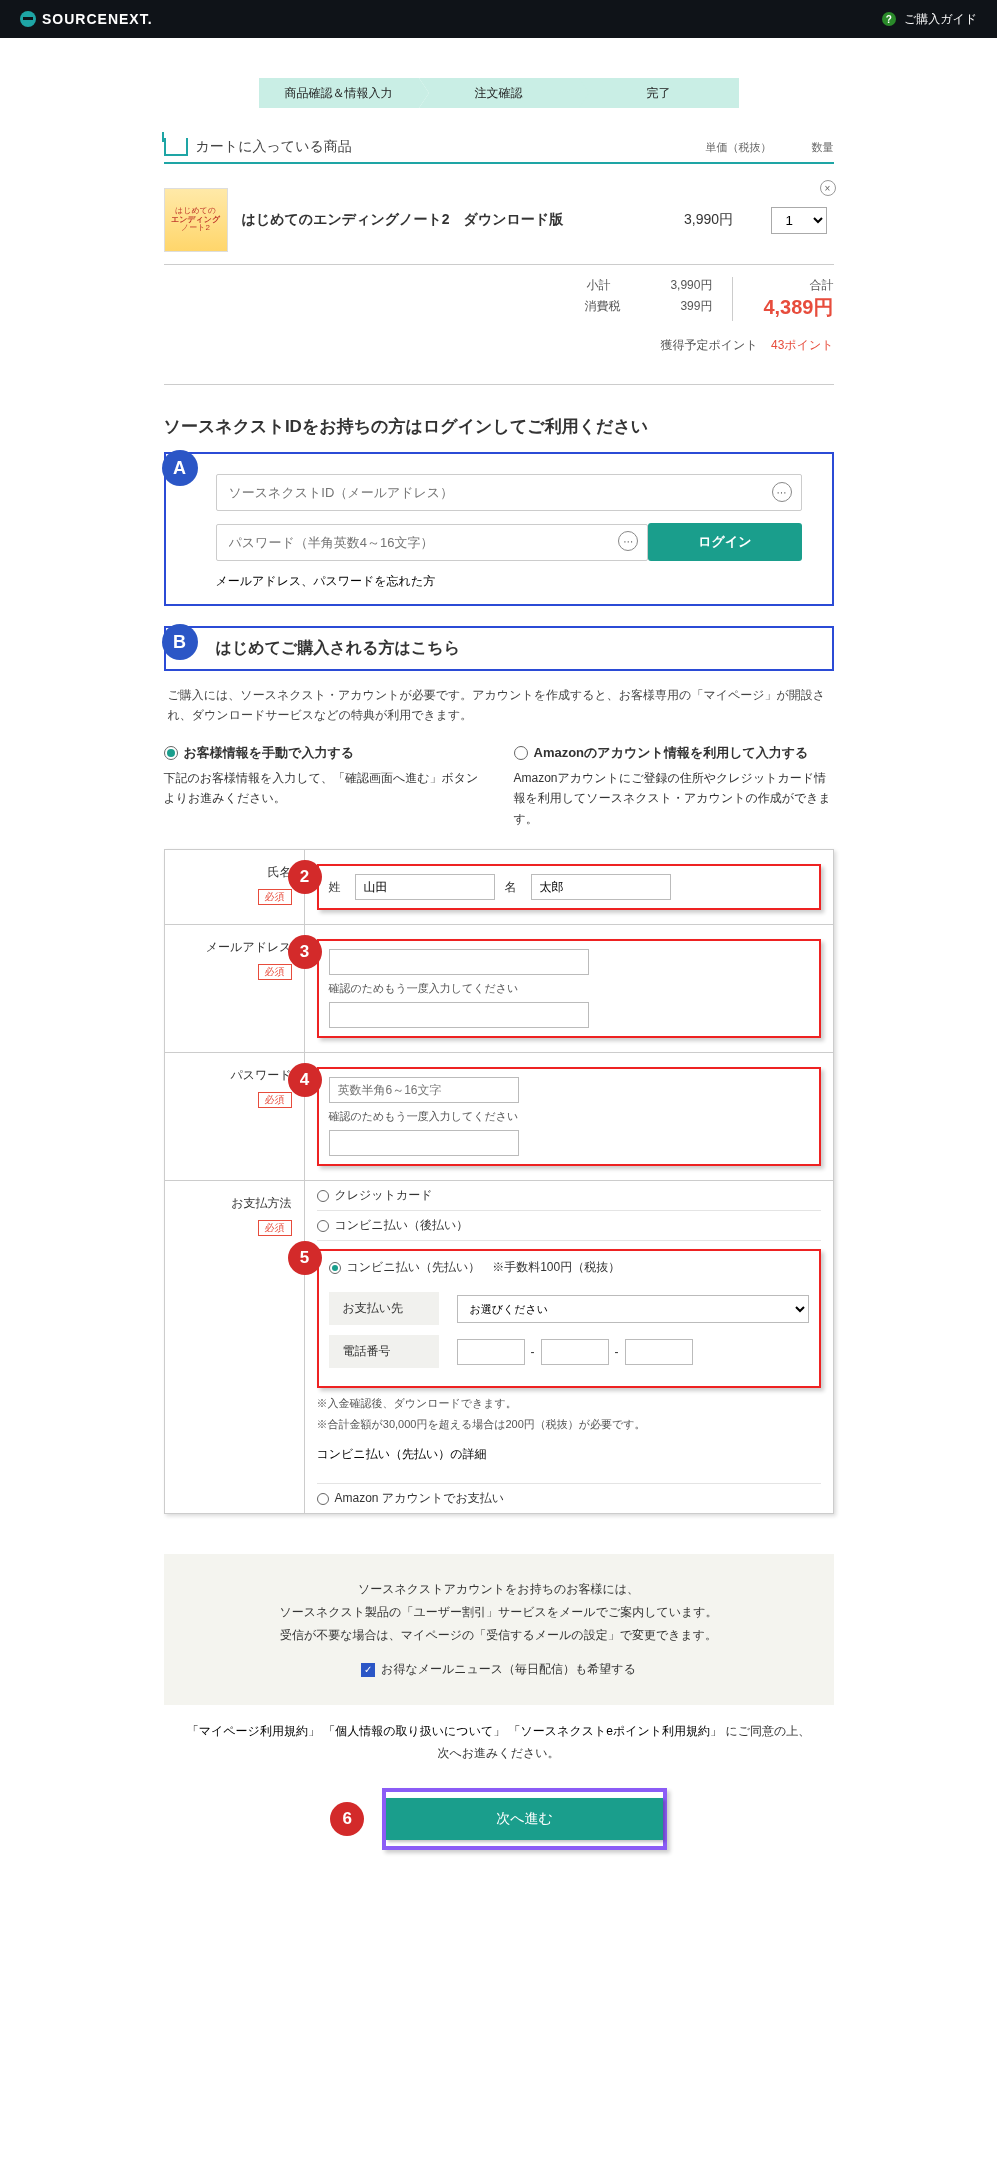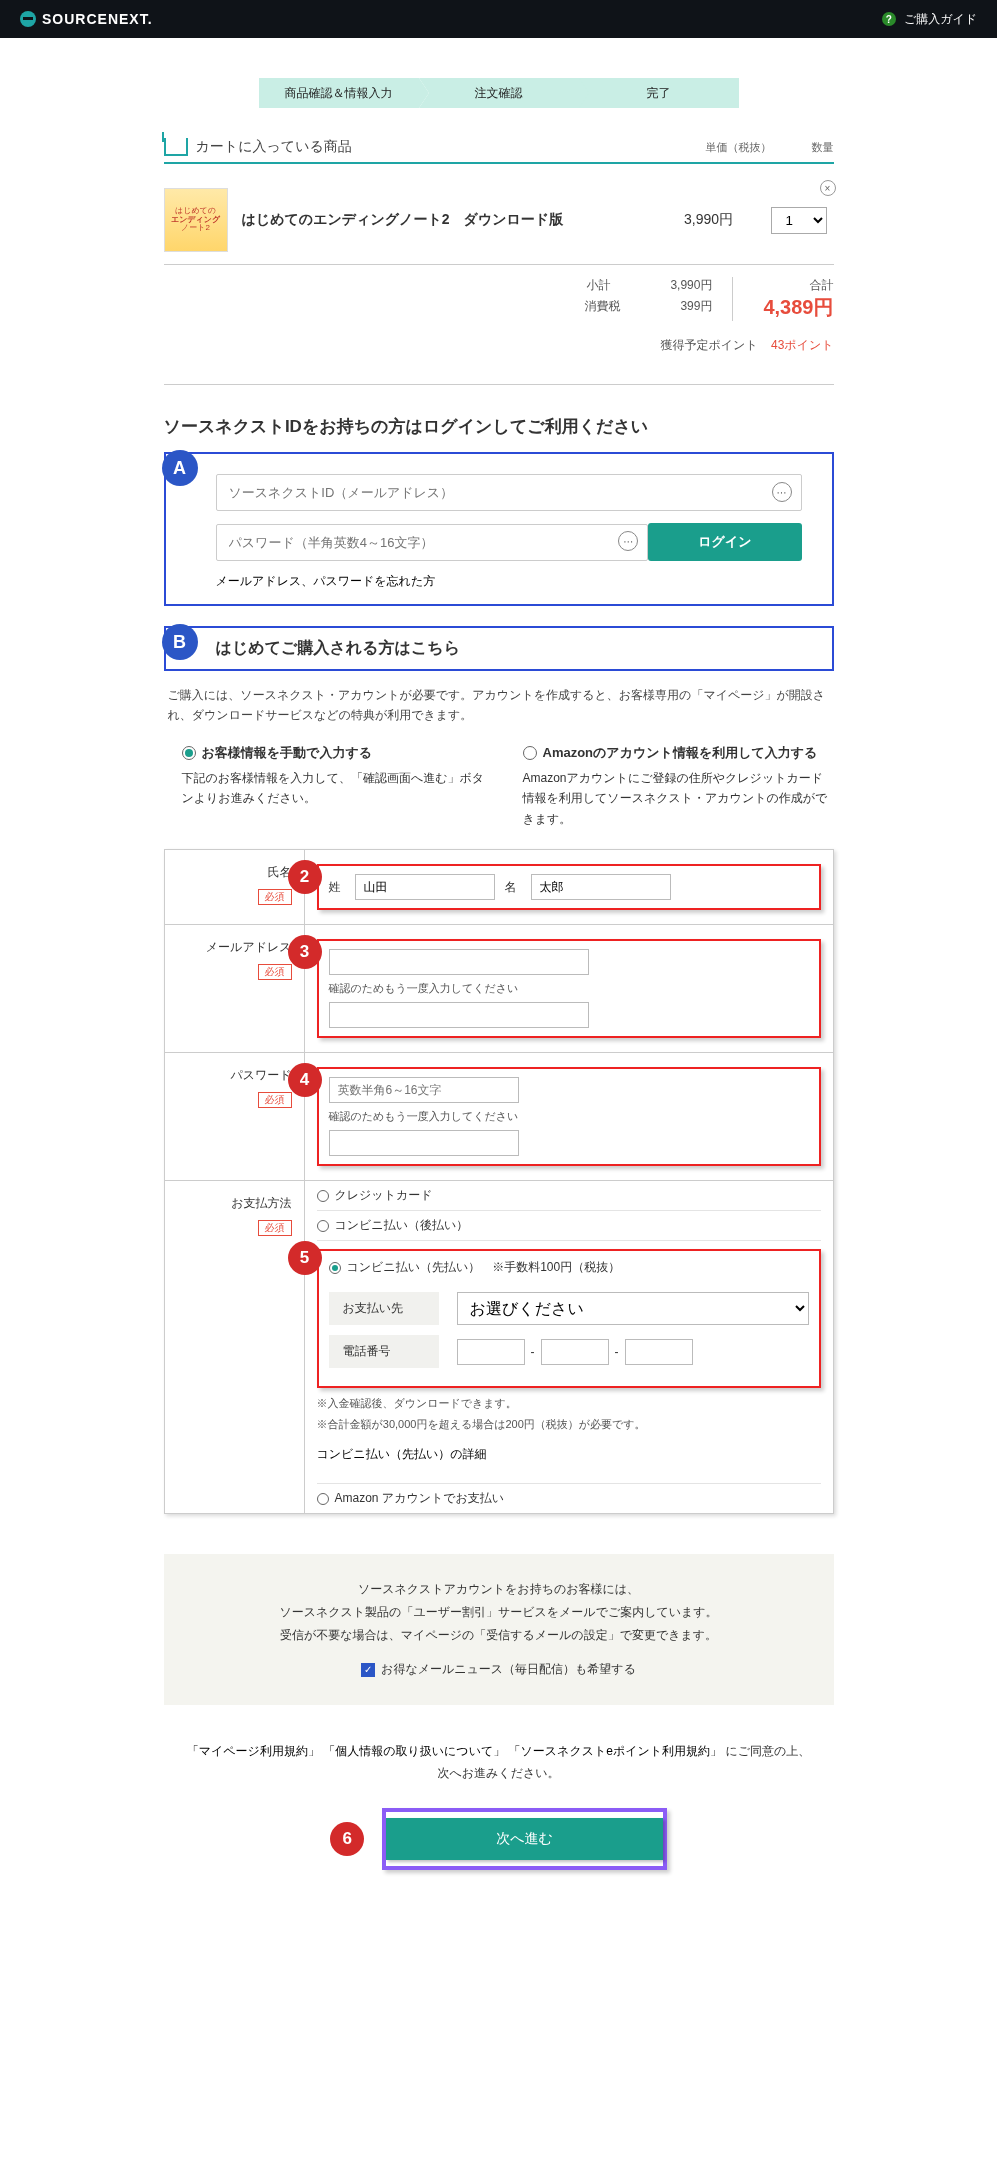--- a/index.html
+++ b/index.html
@@ -43,43 +43,43 @@
   .login-box { border: 2px solid #2b4bd6; padding: 20px 30px 14px 50px; position: relative; margin-bottom: 20px; }
   .badge-letter { position: absolute; left: -4px; top: -4px; width: 36px; height: 36px; border-radius: 50%; background: #2b56c6; color: #fff; display: flex; align-items: center; justify-content: center; font-weight: bold; font-size: 18px; }
   .text-input { width: 100%; border: 1px solid #ccc; padding: 10px 12px; font-size: 13px; border-radius: 2px; margin-bottom: 12px; }
   .pw-row { display: flex; gap: 0; }
   .pw-row .text-input { flex: 1; margin-bottom: 0; }
   .login-btn { background: #1a9e8c; color: #fff; border: none; padding: 10px 50px; font-size: 13px; border-radius: 3px; cursor: pointer; font-weight: bold; }
   .link-blue { color: #000000; font-size: 12px; text-decoration: none; }
   .login-box .link-blue { display: inline-block; margin-top: 12px; }
   .first-box { border: 2px solid #2b4bd6; padding: 10px 20px 10px 50px; position: relative; font-size: 16px; font-weight: bold; margin-bottom: 14px; }
   .desc-p { font-size: 12px; color: #444; line-height: 1.7; margin-bottom: 16px; padding: 0 4px; }
-  .radio-row { display: flex; gap: 30px; margin-bottom: 6px; margin-left: 18px; }
+  .radio-row { display: flex; gap: 30px; margin-bottom: 6px; }
   .radio-col { flex: 1; font-size: 12px; line-height: 1.7; }
   .radio-head { font-weight: bold; font-size: 13px; display: flex; align-items: center; gap: 6px; margin-bottom: 4px; }
   .radio-circ { width: 14px; height: 14px; border: 1px solid #666; border-radius: 50%; display: inline-flex; align-items: center; justify-content: center; }
   .radio-circ.sel::after { content: ""; width: 8px; height: 8px; background: #1a9e8c; border-radius: 50%; }
   .form-tbl { width: 100%; border-collapse: collapse; margin-top: 20px; box-shadow: 2px 2px 4px rgba(0,0,0,0.15); }
   .form-tbl td { border: 1px solid #ccc; padding: 14px 12px; vertical-align: top; font-size: 12px; }
   .form-tbl td.lbl { width: 140px; text-align: right; background: #fff; position: relative; }
   .req-tag { display: inline-block; border: 1px solid #e74c3c; color: #e74c3c; font-size: 10px; padding: 0 6px; margin-top: 4px; }
   .num-badge { position: absolute; right: -18px; top: 10px; width: 34px; height: 34px; border-radius: 50%; background: #d32a2a; color: #fff; display: flex; align-items: center; justify-content: center; font-weight: bold; font-size: 17px; z-index: 3; }
   .red-box { border: 2px solid #e22; padding: 8px 10px; box-shadow: 3px 3px 4px rgba(0,0,0,0.2); }
   .inline-inp { border: 1px solid #bbb; padding: 5px 8px; font-size: 12px; }
   .lbl-mini { font-size: 12px; margin-right: 4px; }
   .sub-note { font-size: 11px; color: #555; margin: 6px 0; }
   .pay-opt { display: flex; align-items: center; gap: 6px; padding: 6px 0; font-size: 12px; border-bottom: 1px solid #e4e4e4; }
   .pay-opt:last-of-type { border-bottom: none; }
   .pay-radio { width: 12px; height: 12px; border: 1px solid #666; border-radius: 50%; display: inline-flex; align-items: center; justify-content: center; }
   .pay-radio.sel::after { content:""; width:6px; height:6px; background:#1a9e8c; border-radius:50%; }
   .kv-row { display: flex; align-items: center; gap: 18px; margin: 10px 0; }
   .kv-key { background: #f1f1ee; padding: 8px 14px; width: 110px; font-size: 12px; text-align:left; }
-  .sel-wide { flex: 1; border: 1px solid #bbb; padding: 6px 8px; font-size: 16px; background:#fff;font-family:Liberation Serif, serif; }
+  .sel-wide { flex: 1; border: 1px solid #bbb; padding: 6px 8px; font-size: 11px; background:#fff;font-family:Liberation Serif, serif; }
   .phone-inp { width: 68px; border: 1px solid #bbb; padding: 5px; font-size: 12px; }
-  .info-box { background: #f4f4ef; padding: 24px 30px; text-align: center; font-size: 12px; line-height: 1.9; margin: 40px 0 36px; }
+  .info-box { background: #f4f4ef; padding: 24px 30px; text-align: center; font-size: 12px; line-height: 1.9; margin: 40px 0 16px; }
   .cb-row { display: flex; align-items: center; justify-content: center; gap: 6px; margin-top: 12px; }
   .cb { width: 14px; height: 14px; background: #2b56c6; color: #fff; display: flex; align-items: center; justify-content: center; font-size: 10px; }
   .agree-line { text-align: center; font-size: 12px; margin-bottom: 24px; line-height:1.8; }
   .next-row { display: flex; align-items: center; justify-content: center; gap: 18px; margin-bottom: 50px; }
   .next-btn-wrap { border: 4px solid #8b5cf6; padding: 6px 0; box-shadow: 3px 3px 4px rgba(0,0,0,0.2); display: inline-block; }
   .next-btn { background: #1a9e8c; color: #fff; border: none; padding: 12px 110px; font-size: 14px; cursor: pointer; box-shadow: 2px 2px 3px rgba(0,0,0,0.25); }
   .num-badge.standalone { position: static; }
   .key-ico { width:20px; height:20px; border:1px solid #888; border-radius:50%; display:inline-flex; align-items:center; justify-content:center; font-size:10px; color:#555; margin-left:-36px; position:relative; left:-8px; }
   .input-wrap { position: relative; display:flex; align-items:center; }
   .input-wrap .key-ico{ position:absolute; right:10px; top:8px; margin:0; left:auto; }

